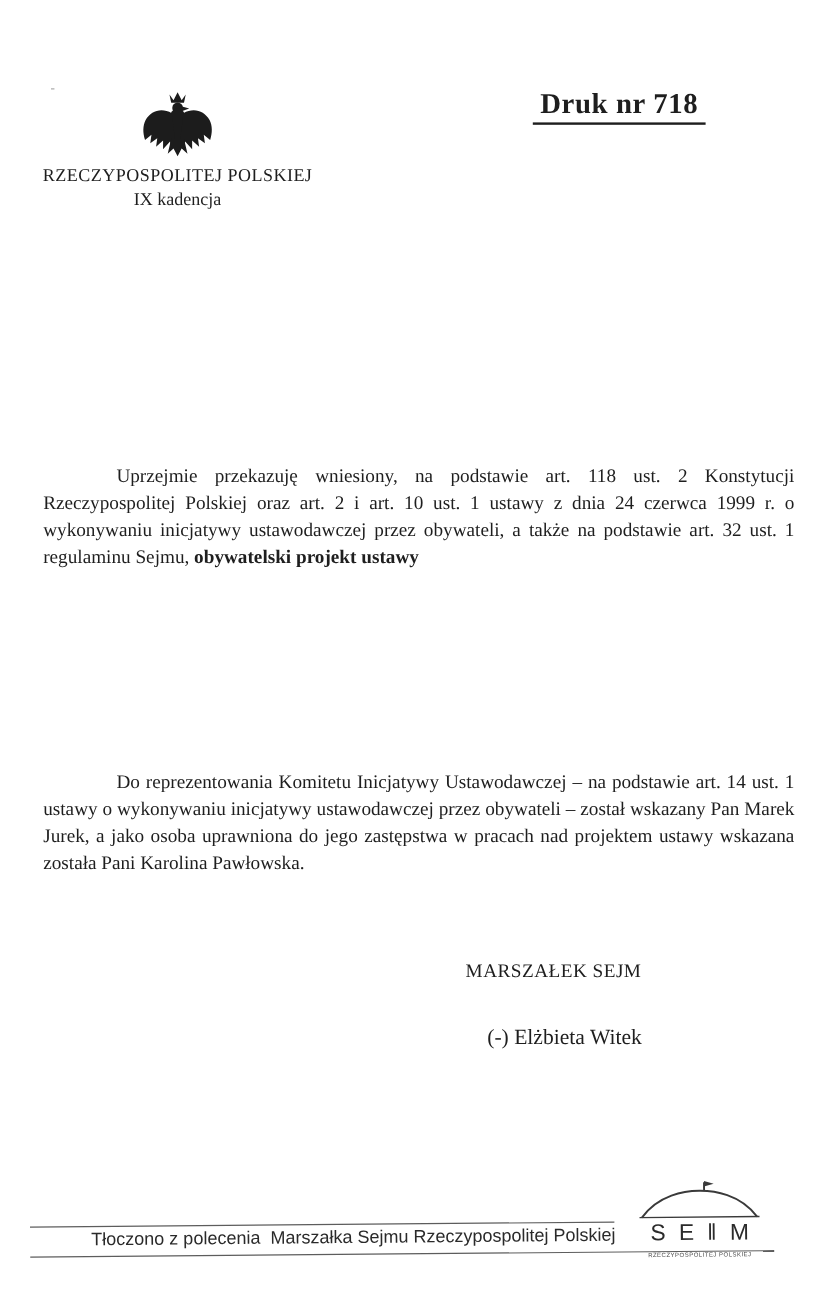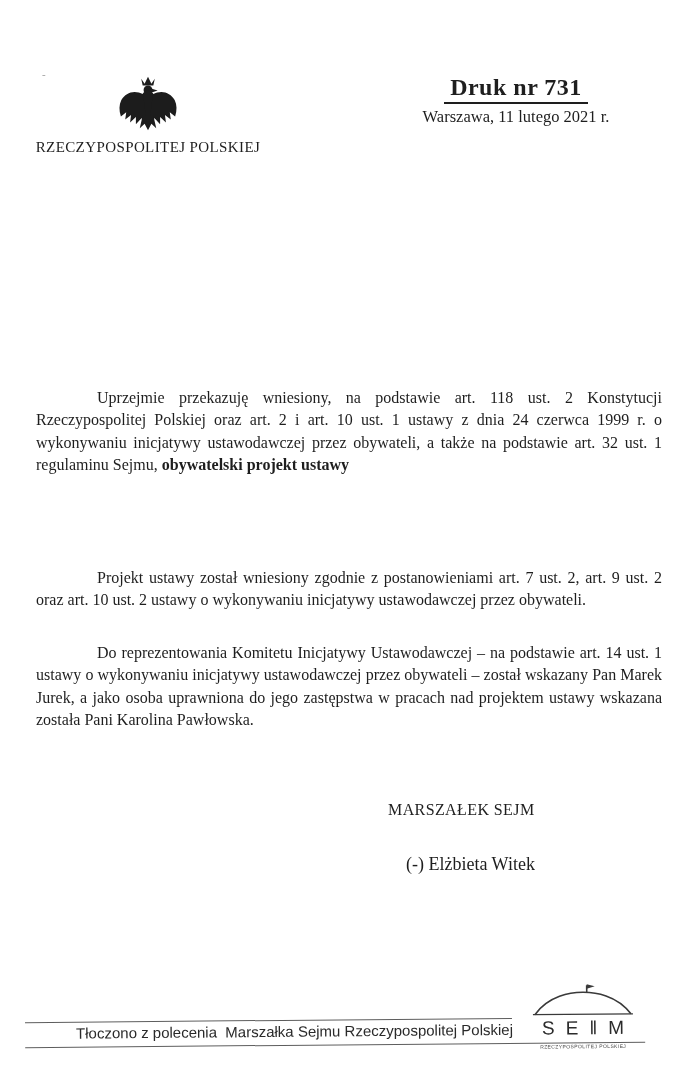--- a/index.html
+++ b/index.html
@@ -210,32 +210,31 @@
 
           <path d="M27,23 C18,18 9,21 4.5,29 C2,34 2,40 4,46 L9.5,41.5 L8.5,49 L14.5,44.5 L13.5,52 L19.5,46.5 L19.5,54 L25.5,47.5 L26.5,55 L29.5,44 Z"></path>
 
           <path d="M37,23 C46,18 55,21 59.5,29 C62,34 62,40 60,46 L54.5,41.5 L55.5,49 L49.5,44.5 L50.5,52 L44.5,46.5 L44.5,54 L38.5,47.5 L37.5,55 L34.5,44 Z"></path>
 
           <polygon points="26.5,45 37.5,45 40.5,58 35.5,53.5 32,60 28.5,53.5 23.5,58"></polygon>
         </g>
       </svg>
     </div>
     <div class="inst-line2">RZECZYPOSPOLITEJ POLSKIEJ</div>
+    <div class="inst-line3">IX kadencja</div>
   </div>
 
   <div class="header-right">
-    <div><span class="doc-number">Druk nr 731</span></div>
-    <div class="place-date">Warszawa, 11 lutego 2021 r.</div>
+    <div><span class="doc-number">Druk nr 718</span></div>
   </div>
 
 
   <p class="body-par par1"><span>Uprzejmie przekazuję wniesiony, na podstawie art. 118 ust. 2 Konstytucji Rzeczypospolitej Polskiej oraz art. 2 i art. 10 ust. 1 ustawy z dnia 24 czerwca 1999 r. o wykonywaniu inicjatywy ustawodawczej przez obywateli, a także na podstawie art. 32 ust. 1 regulaminu Sejmu, </span><b>obywatelski projekt ustawy</b></p>
 
 
-  <p class="body-par par2">Projekt ustawy został wniesiony zgodnie z postanowieniami art. 7 ust. 2, art. 9 ust. 2 oraz art. 10 ust. 2 ustawy o wykonywaniu inicjatywy ustawodawczej przez obywateli.</p>
 
   <p class="body-par par3">Do reprezentowania Komitetu Inicjatywy Ustawodawczej – na podstawie art. 14 ust. 1 ustawy o wykonywaniu inicjatywy ustawodawczej przez obywateli – został wskazany Pan Marek Jurek, a jako osoba uprawniona do jego zastępstwa w pracach nad projektem ustawy wskazana została Pani Karolina Pawłowska.</p>
 
   <div class="sig-role">MARSZAŁEK SEJM</div>
   <div class="sig-name">(-) Elżbieta Witek</div>
 
   <div class="footer">
     <div class="rule rule-top"></div>
     <div class="print-note">Tłoczono z polecenia  Marszałka Sejmu Rzeczypospolitej Polskiej</div>
     <div class="rule rule-bottom"></div>

